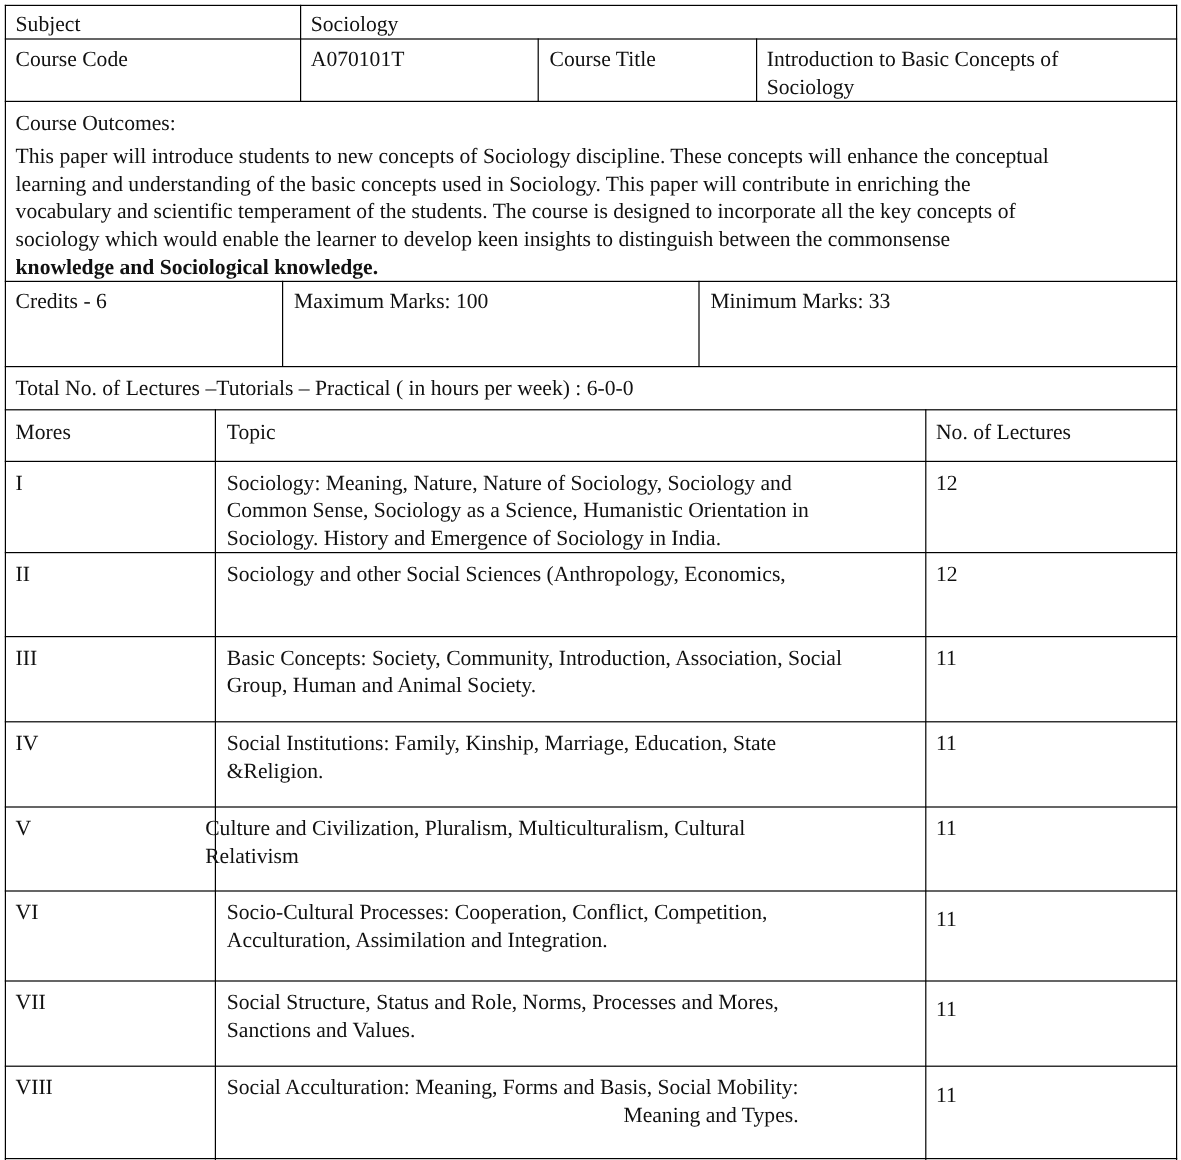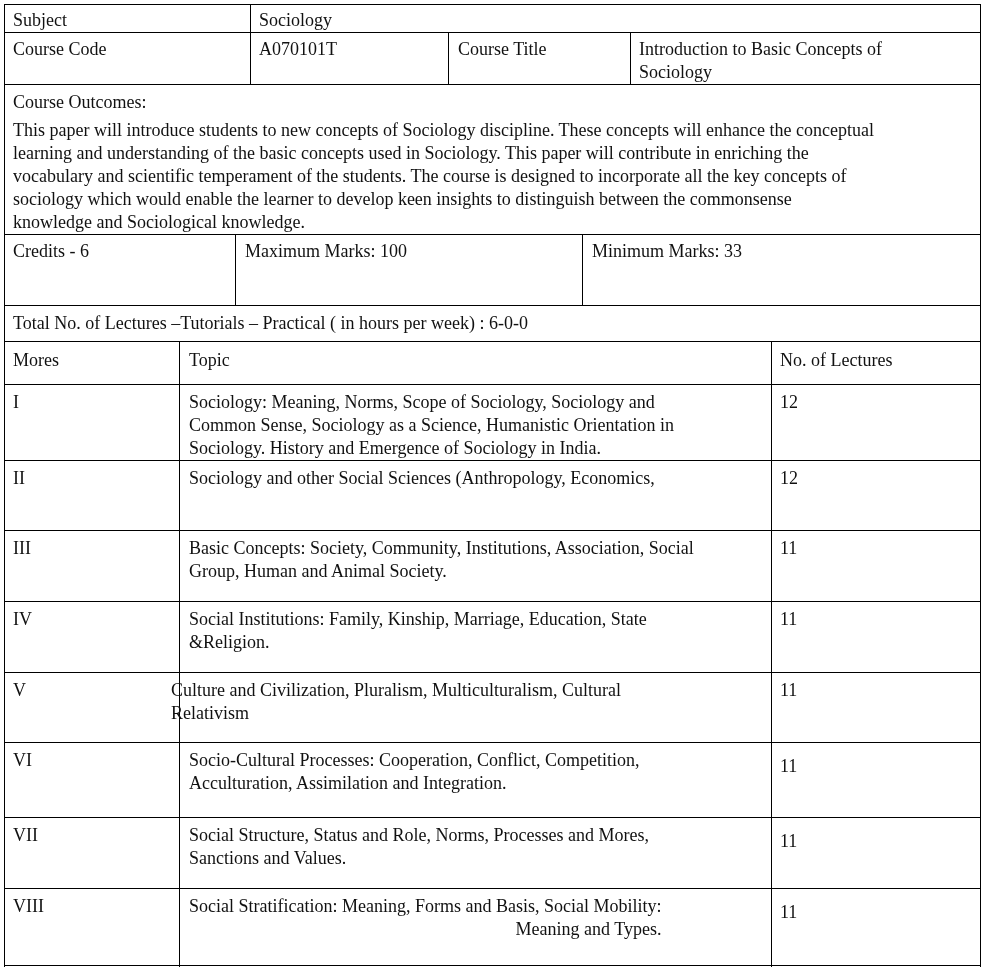--- a/index.html
+++ b/index.html
@@ -31,21 +31,21 @@
   <div class="vl" style="left:630px; top:32px; height:53px;"></div>
   <div class="wrap" style="left:639px; top:38px; width:300px;">Introduction to Basic Concepts of Sociology</div>
   <div class="hl" style="left:4px; top:84px; width:977px;"></div>
 
   <div class="t" style="left:13px; top:91px;">Course Outcomes:</div>
   <div style="position:absolute; left:13px; top:119px;">
     <div class="t" style="position:relative; white-space:nowrap;">This paper will introduce students to new concepts of Sociology discipline. These concepts will enhance the conceptual</div>
     <div class="t" style="position:relative;">learning and understanding of the basic concepts used in Sociology. This paper will contribute in enriching the</div>
     <div class="t" style="position:relative;">vocabulary and scientific temperament of the students. The course is designed to incorporate all the key concepts of</div>
     <div class="t" style="position:relative;">sociology which would enable the learner to develop keen insights to distinguish between the commonsense</div>
-    <div class="t" style="position:relative;">knowledge and Sociological knowledge.</div>
+    <div class="t" style="position:relative;font-weight:bold;">knowledge and Sociological knowledge.</div>
   </div>
   <div class="hl" style="left:4px; top:234px; width:977px;"></div>
 
   <div class="t" style="left:13px; top:240px;">Credits - 6</div>
   <div class="vl" style="left:235px; top:234px; height:71px;"></div>
   <div class="t" style="left:245px; top:240px;">Maximum Marks: 100</div>
   <div class="vl" style="left:582px; top:234px; height:71px;"></div>
   <div class="t" style="left:592px; top:240px;">Minimum Marks: 33</div>
   <div class="hl" style="left:4px; top:305px; width:977px;"></div>
 
@@ -55,39 +55,39 @@
   <div id="units">
       <div class="vl" style="left:179px; top:341px; height:626px;"></div>
       <div class="vl" style="left:771px; top:341px; height:626px;"></div>
       <div class="t" style="left:13px; top:349px;">Mores</div>
       <div class="t" style="left:189px; top:349px;">Topic</div>
       <div class="t" style="left:780px; top:349px;">No. of Lectures</div>
       <div class="hl" style="left:4px; top:384px; width:977px;"></div>
       <div>
         <div class="t" style="left: 13px; top: 391px;">I</div>
         <div style="position: absolute; left: 189px; top: 391px;">
-          <div style="white-space: nowrap;">Sociology: Meaning, Norms, Scope of Sociology, Sociology and</div>
+          <div style="white-space: nowrap;">Sociology: Meaning, Nature, Nature of Sociology, Sociology and</div>
           <div style="white-space: nowrap;">Common Sense, Sociology as a Science, Humanistic Orientation in</div>
           <div style="white-space: nowrap;">Sociology. History and Emergence of Sociology in India.</div>
         </div>
         <div class="t" style="left: 780px; top: 391px;">12</div>
       </div>
       <div class="hl" style="left:4px; top:460px; width:977px;"></div>
       <div>
         <div class="t" style="left: 13px; top: 467px;">II</div>
         <div style="position: absolute; left: 189px; top: 467px;">
           <div style="white-space: nowrap;">Sociology and other Social Sciences (Anthropology, Economics,</div>
         </div>
         <div class="t" style="left: 780px; top: 467px;">12</div>
       </div>
       <div class="hl" style="left:4px; top:530px; width:977px;"></div>
       <div>
         <div class="t" style="left: 13px; top: 537px;">III</div>
         <div style="position: absolute; left: 189px; top: 537px;">
-          <div style="white-space: nowrap;">Basic Concepts: Society, Community, Institutions, Association, Social</div>
+          <div style="white-space: nowrap;">Basic Concepts: Society, Community, Introduction, Association, Social</div>
           <div style="white-space: nowrap;">Group, Human and Animal Society.</div>
         </div>
         <div class="t" style="left: 780px; top: 537px;">11</div>
       </div>
       <div class="hl" style="left:4px; top:601px; width:977px;"></div>
       <div>
         <div class="t" style="left: 13px; top: 608px;">IV</div>
         <div style="position: absolute; left: 189px; top: 608px;">
           <div style="white-space: nowrap;">Social Institutions: Family, Kinship, Marriage, Education, State</div>
           <div style="white-space: nowrap;">&amp;Religion.</div>
@@ -118,21 +118,21 @@
         <div style="position: absolute; left: 189px; top: 824px;">
           <div style="white-space: nowrap;">Social Structure, Status and Role, Norms, Processes and Mores,</div>
           <div style="white-space: nowrap;">Sanctions and Values.</div>
         </div>
         <div class="t" style="left: 780px; top: 830px;">11</div>
       </div>
       <div class="hl" style="left:4px; top:888px; width:977px;"></div>
       <div>
         <div class="t" style="left: 13px; top: 895px;">VIII</div>
         <div style="position: absolute; left: 189px; top: 895px;">
-          <div style="white-space: nowrap;">Social Stratification: Meaning, Forms and Basis, Social Mobility:</div>
+          <div style="white-space: nowrap;">Social Acculturation: Meaning, Forms and Basis, Social Mobility:</div>
           <div style="white-space: nowrap; text-align: right;">Meaning and Types.</div>
         </div>
         <div class="t" style="left: 780px; top: 901px;">11</div>
       </div>
       <div class="hl" style="left:4px; top:965px; width:977px;"></div>
     </div>
 
 </div>
 
 </body></html>

